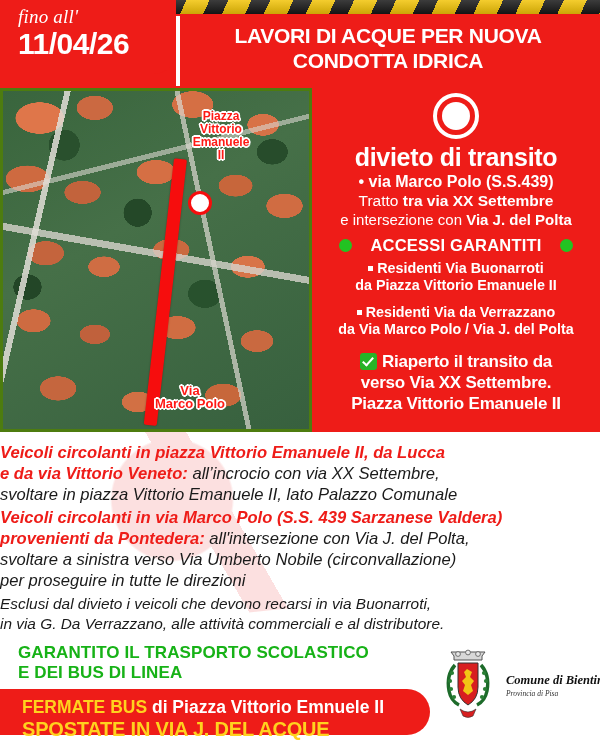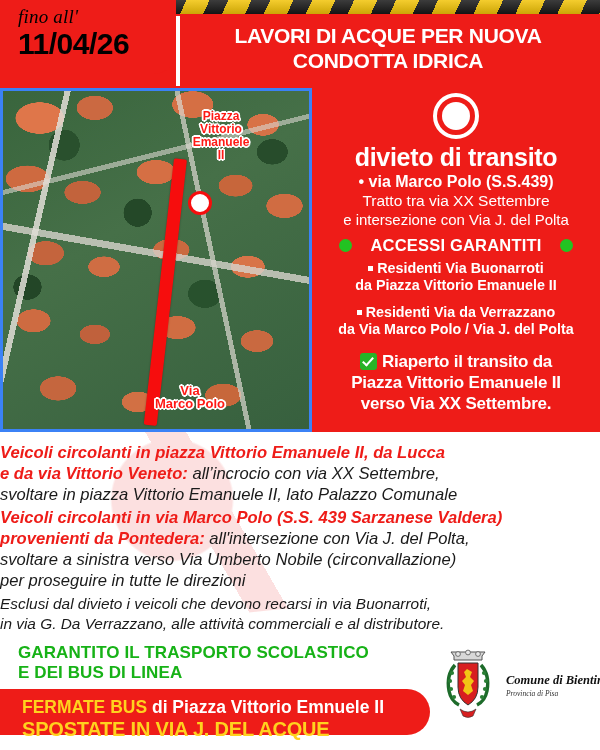--- a/index.html
+++ b/index.html
@@ -28,21 +28,21 @@
   }
 
   
   .header{
     position:absolute;left:0;top:14px;width:600px;height:74px;
     background:#ee1c18;z-index:3;
   }
   .date-badge{
     position:absolute;left:0;top:0;width:176px;height:74px;
     background:#ee1c18;border-bottom-right-radius:22px;z-index:5;
-    box-sizing:border-box;padding:7px 0 0 18px;color:#000000;
+    box-sizing:border-box;padding:7px 0 0 18px;color:#ffffff;
   }
   .date-badge .fino{
     font-family:"Liberation Serif", serif;
     font-style:italic;font-size:19px;line-height:20px;letter-spacing:.2px;
   }
   .date-badge .dt{
     font-size:30px;line-height:32px;font-weight:bold;letter-spacing:-.5px;margin-top:1px;
   }
   .hdr-div{
     position:absolute;left:176px;top:2px;width:4px;height:70px;background:#fff;z-index:6;
@@ -51,21 +51,21 @@
     position:absolute;left:186px;top:9px;width:404px;
     text-align:center;color:#fff;font-weight:bold;
     font-size:21px;line-height:25px;letter-spacing:-.3px;z-index:5;
   }
 
   
   .band{position:absolute;left:0;top:88px;width:600px;height:344px;z-index:1;}
 
   .map{
     position:absolute;left:0;top:0;width:312px;height:344px;
-    overflow:hidden;border:3px solid #3b82f6;box-sizing:border-box;
+    overflow:hidden;border:3px solid #4d7c0f;box-sizing:border-box;
     background:#2f4f33;
   }
   
   .map .terrain{
     position:absolute;inset:0;
     background:
       radial-gradient(ellipse 40px 26px at 12% 8%, #d9774e 0 60%, transparent 61%),
       radial-gradient(ellipse 30px 20px at 30% 5%, #c66a45 0 60%, transparent 61%),
       radial-gradient(ellipse 34px 22px at 62% 4%, #cf7048 0 60%, transparent 61%),
       radial-gradient(ellipse 26px 18px at 85% 10%, #d2734b 0 60%, transparent 61%),
@@ -132,21 +132,21 @@
     border:4px solid #fff;box-sizing:border-box;background:#ee1c18;
   }
   .noentry-sign::after{
     content:"";position:absolute;left:50%;top:50%;transform:translate(-50%,-50%);
     width:28px;height:28px;border-radius:50%;background:#fff;
   }
   .rp-title{position:absolute;left:0;top:56px;width:288px;font-size:25px;font-weight:bold;line-height:27px;letter-spacing:-.3px;}
   .rp-l2{position:absolute;left:0;top:84px;width:288px;font-size:16px;font-weight:bold;line-height:19px;}
   .rp-l3{position:absolute;left:0;top:103px;width:288px;font-size:15.5px;line-height:19px;}
   .rp-l4{position:absolute;left:0;top:122px;width:288px;font-size:15px;line-height:19px;}
-  .rp-l3 b,.rp-l4 b{font-weight:normal;}
+  .rp-l3 b,.rp-l4 b{font-weight:bold;}
 
   .accessi{
     position:absolute;left:0;top:148px;width:288px;
     font-size:16.5px;font-weight:bold;letter-spacing:.2px;
     display:flex;align-items:center;justify-content:center;gap:18px;
   }
   .gdot{width:13px;height:13px;border-radius:50%;background:#22c322;display:inline-block;flex:none;}
   .acc-blk{position:absolute;left:0;width:288px;font-size:14.3px;font-weight:bold;line-height:17px;}
   .acc1{top:172px;}
   .acc2{top:216px;}
@@ -259,22 +259,22 @@
         <div>da Piazza Vittorio Emanuele II</div>
       </div>
 
       <div class="acc-blk acc2">
         <div><span class="sq"></span><span>Residenti Via da Verrazzano</span></div>
         <div>da Via Marco Polo / Via J. del Polta</div>
       </div>
 
       <div class="riaperto">
         <div><span class="check"></span><span>Riaperto il transito da</span></div>
+        <div>verso Via XX Settembre.</div>
         <div>Piazza Vittorio Emanuele II</div>
-        <div>verso Via XX Settembre.</div>
       </div>
     </div>
   </div>
 
   <div class="bodywrap">
     <div class="watermark"></div>
 
     <div class="para p1">
       <div><span class="r">Veicoli circolanti in piazza Vittorio Emanuele II, da Lucca</span></div>
       <div><span class="r">e da via Vittorio Veneto:</span><span> all’incrocio con via XX Settembre,</span></div>

